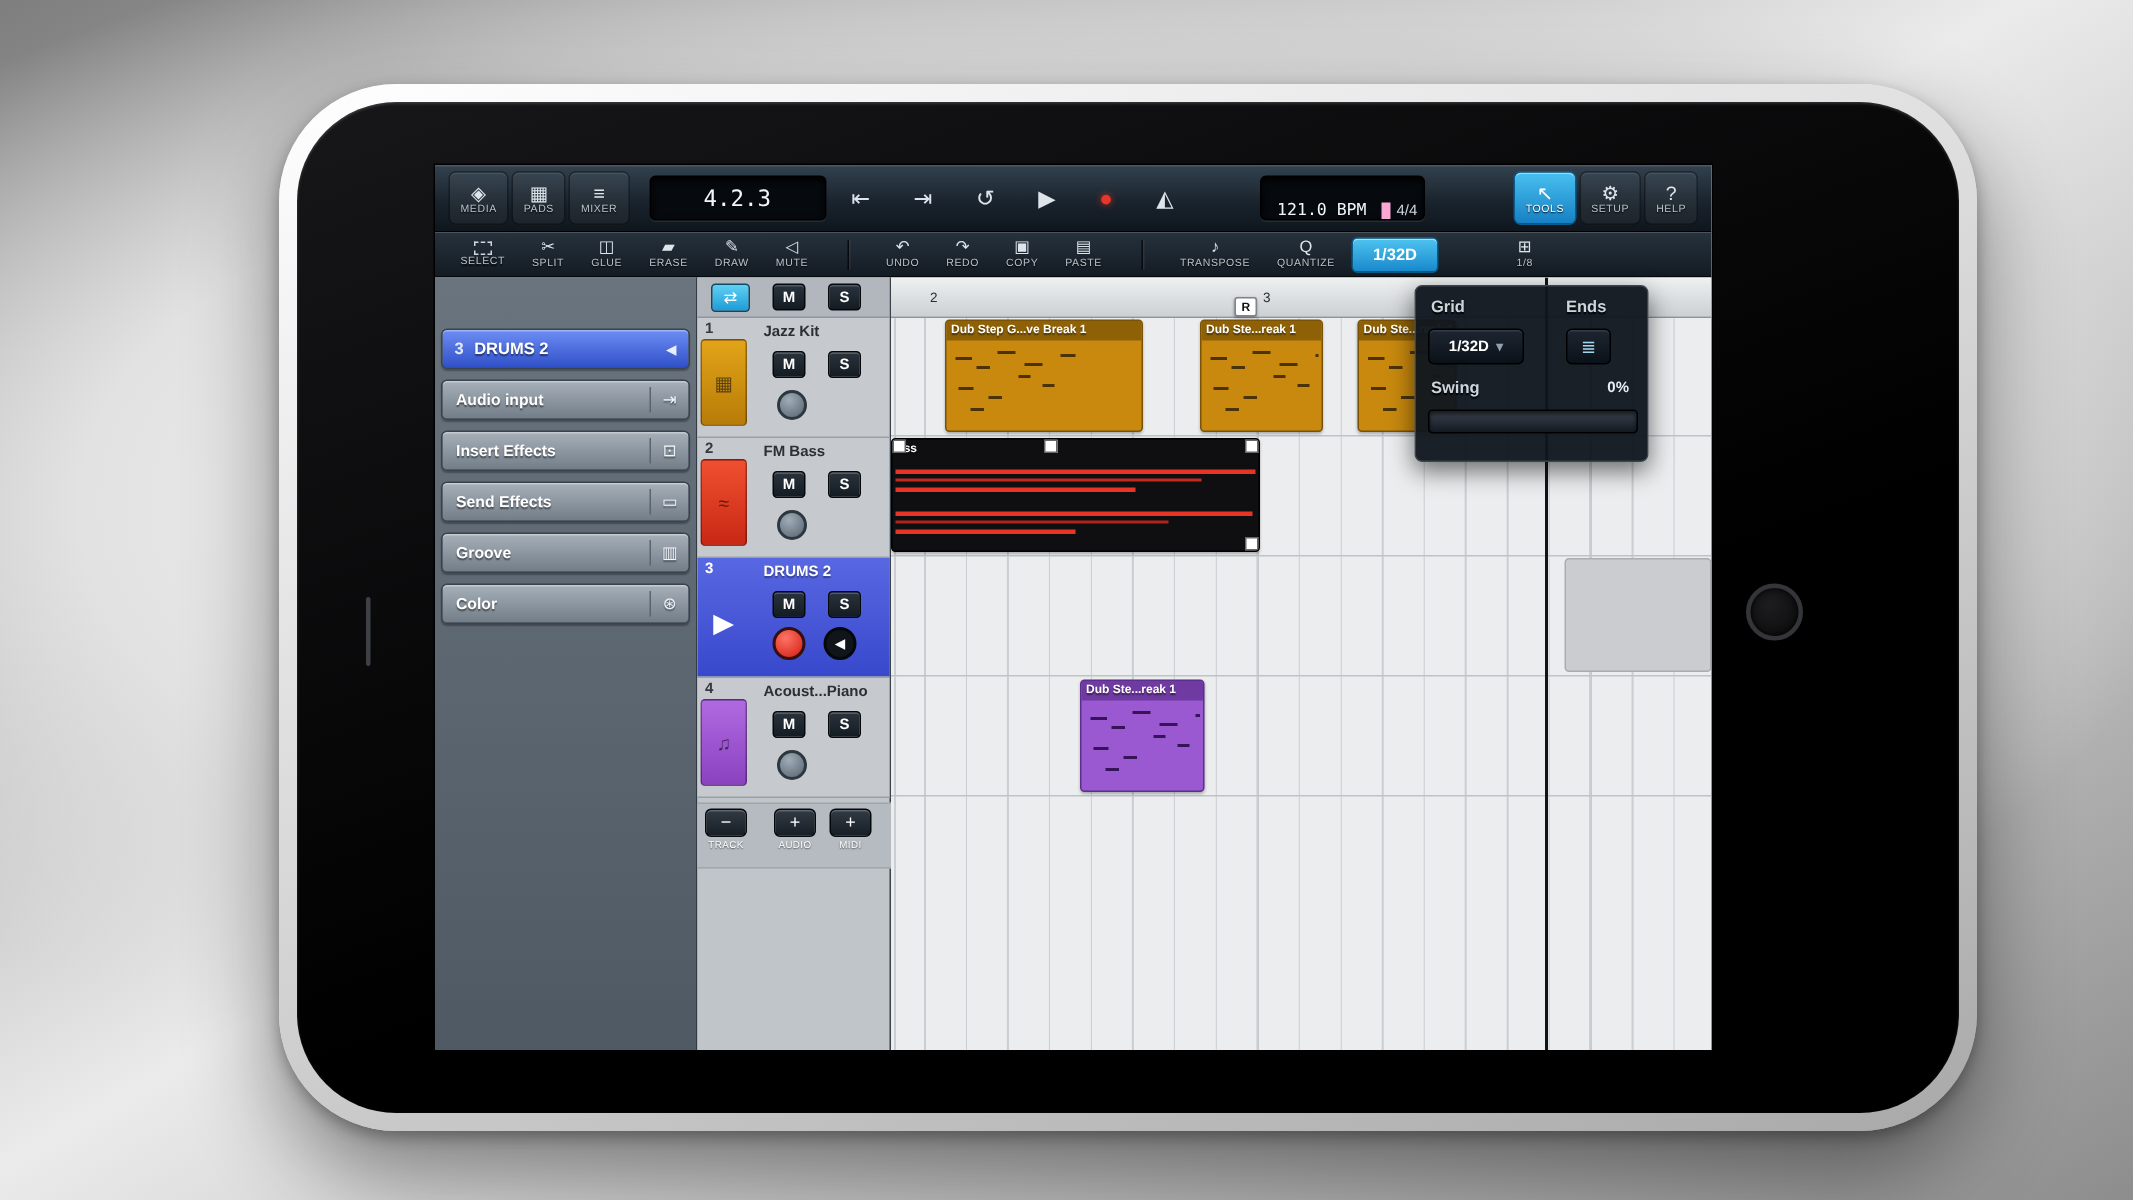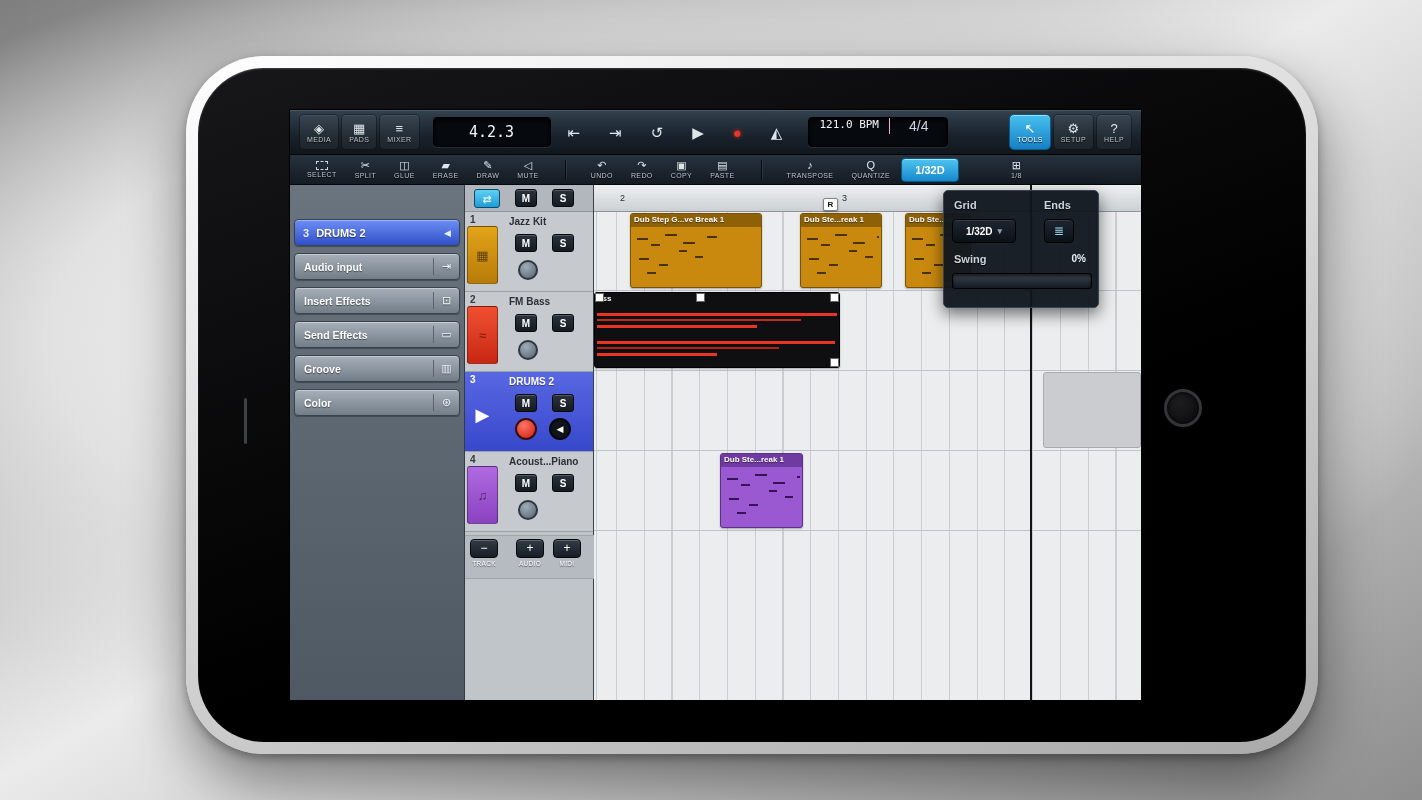--- a/index.html
+++ b/index.html
@@ -31,24 +31,24 @@
   .tb2 .ticon{font-size:11px;line-height:11px}
   .tlabel{font-size:7px;letter-spacing:.4px;color:#b9c2cb;text-shadow:0 1px 1px #000;white-space:nowrap}
   .tbtn.blue{background:linear-gradient(#49c0ef,#1580c4);border:1px solid #0b5c8e;box-shadow:inset 0 1px 0 rgba(255,255,255,.45)}
   .tbtn.blue .ticon,.tbtn.blue .tlabel{color:#fff}
   .timebox{width:118px;height:30px;margin-left:12px;display:flex;align-items:center;justify-content:center;
     background:#06090d;border:1px solid #000;border-radius:4px;box-shadow:inset 0 2px 4px #000, 0 1px 0 rgba(255,255,255,.08);
     color:#f2f6fa;font-family:"DejaVu Sans Mono",monospace;font-size:15px;cursor:pointer}
   .transport{margin-left:6px;padding:0 10px;border-color:transparent;background:transparent;box-shadow:none}
   .transport .ticon{font-size:15px}
   .rec .ticon{color:#e8352a;text-shadow:0 0 5px rgba(232,45,30,.8)}
-  .bpmbox{height:30px;margin-left:14px;display:flex;align-items:flex-start;background:#06090d;border:1px solid #000;border-radius:4px;
+  .bpmbox{height:30px;margin-left:46px;display:flex;align-items:flex-end;background:#06090d;border:1px solid #000;border-radius:4px;
     box-shadow:inset 0 2px 4px #000, 0 1px 0 rgba(255,255,255,.08);cursor:pointer}
   .bpmbox .bpm{padding:0 10px;color:#f2f6fa;font-size:11px;font-family:"DejaVu Sans Mono",monospace}
-  .bpmbox .tsig{padding:0 19px;border-left:1px solid #f9a8d4;color:#cdd6de;font-size:14px}
+  .bpmbox .tsig{padding:0 4px;border-left:6px solid #f9a8d4;color:#cdd6de;font-size:10px}
   .spacer{flex:1}
   .divider{width:34px;height:26px;position:relative}
   .divider::before{content:"";position:absolute;left:50%;top:3px;bottom:3px;width:1px;background:#070b0f;box-shadow:1px 0 0 rgba(255,255,255,.07)}
   .qvalbtn{width:58px;height:24px;margin-left:2px;display:flex;align-items:center;justify-content:center;border-radius:4px;
     background:linear-gradient(#4fc4f0,#1888cc);border:1px solid #0a5a88;box-shadow:inset 0 1px 0 rgba(255,255,255,.5);
     color:#fff;font-size:11px;font-weight:bold;cursor:pointer}
   .gridbtn{margin-left:44px}
   .selicon{width:12px;height:9px;border:1px dashed #cfd6dc}
   
   .insp{position:absolute;left:0;top:75px;width:175px;height:515px;padding:34px 4px 0;

